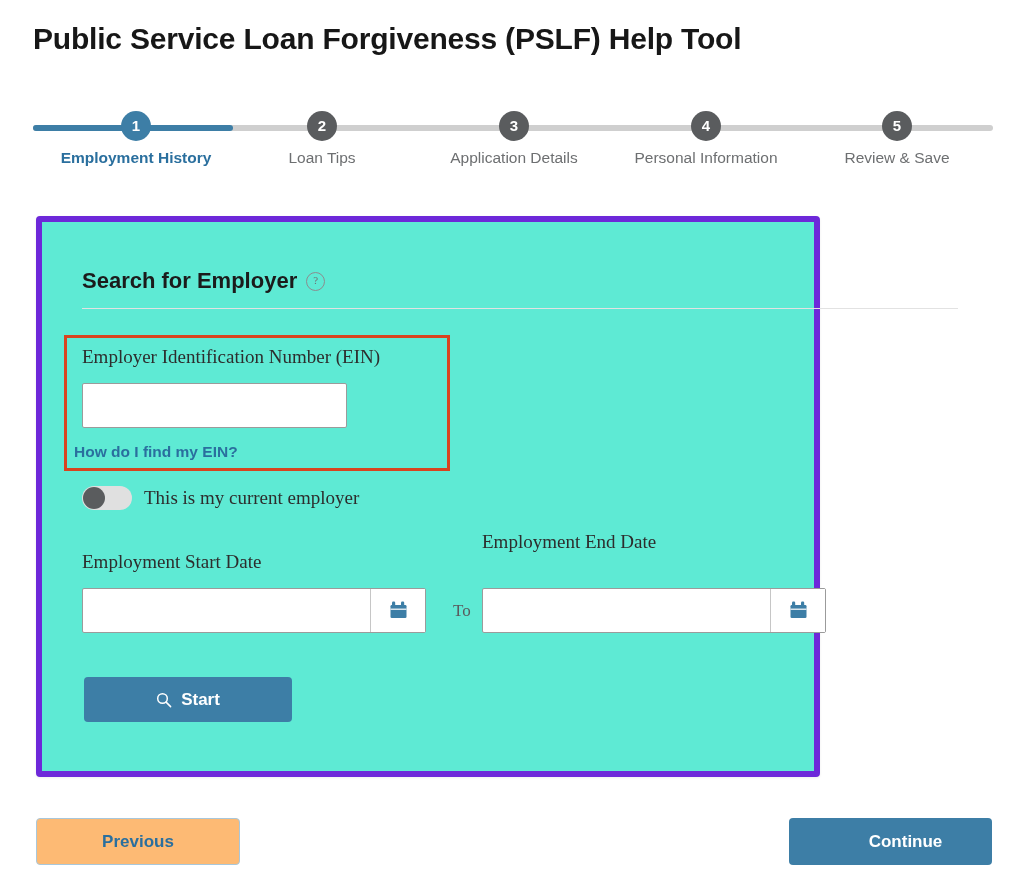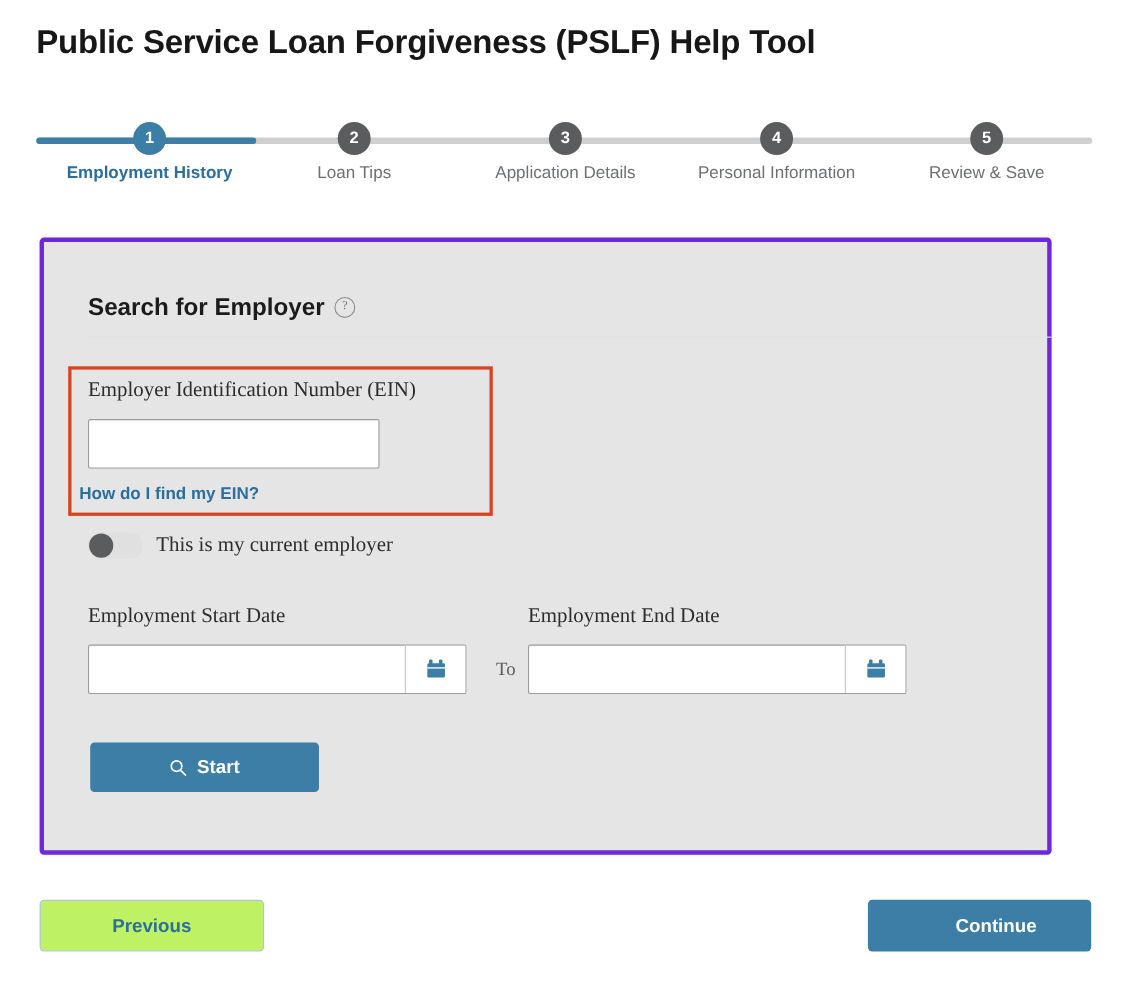--- a/index.html
+++ b/index.html
@@ -88,24 +88,24 @@
   .step.active .step-label {
     color: #2a6f9e;
     font-weight: bold;
   }
 
   
   .card {
     position: absolute;
     left: 36px;
     top: 216px;
-    width: 920px;
+    width: 784px;
     height: 561px;
-    background: #e5e5e5;
-    border: 4px solid #6d28d9;
+    background: #5eead4;
+    border: 6px solid #6d28d9;
     border-radius: 4px;
     box-shadow: 0 1px 3px rgba(0,0,0,0.07);
     box-sizing: border-box;
   }
 
   .card-title-row {
     position: absolute;
     left: 40px;
     top: 46px;
     display: flex;
@@ -220,21 +220,21 @@
   }
   .toggle-label {
     margin-left: 12px;
     font-family: "Liberation Serif", serif;
     font-size: 19px;
     color: #2d2d2d;
   }
 
   
   .start-label { position: absolute; left: 40px; top: 329px; text-align: right; }
-  .end-label   { position: absolute; left: 440px; top: 329px; text-align: center; }
+  .end-label   { position: absolute; left: 440px; top: 309px; text-align: center; }
 
   .date-group {
     position: absolute;
     height: 45px;
     border: 1px solid #9b9b9b;
     border-radius: 2px;
     background: #ffffff;
     box-sizing: border-box;
     display: flex;
     align-items: stretch;
@@ -294,21 +294,21 @@
     gap: 9px;
   }
 
   
   .btn-previous {
     position: absolute;
     left: 36px;
     top: 818px;
     width: 204px;
     height: 47px;
-    background: #bef264;
+    background: #fdba74;
     border: 1px solid #a9c7da;
     border-radius: 4px;
     color: #2a6f9e;
     font-family: "Liberation Sans", sans-serif;
     font-size: 17px;
     font-weight: bold;
     cursor: pointer;
   }
   .btn-continue {
     position: absolute;

